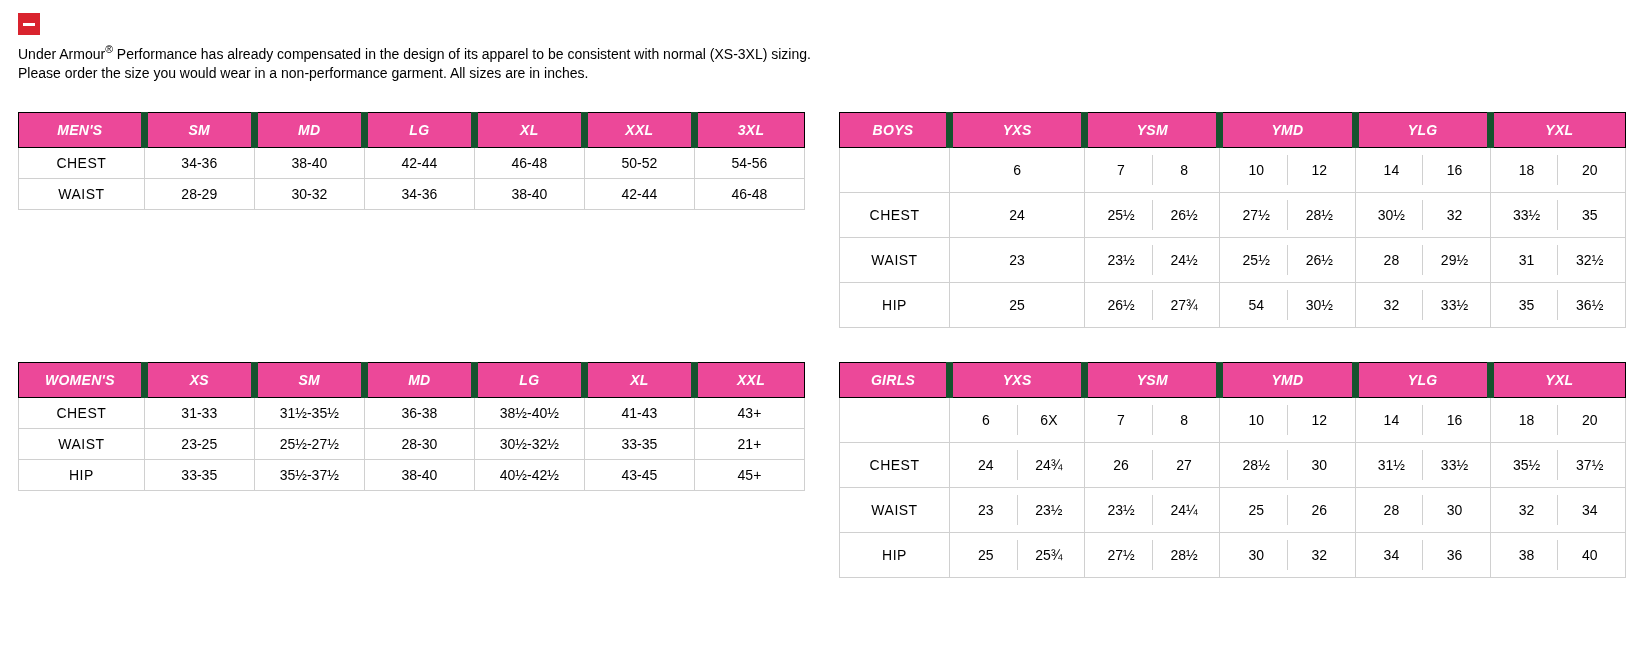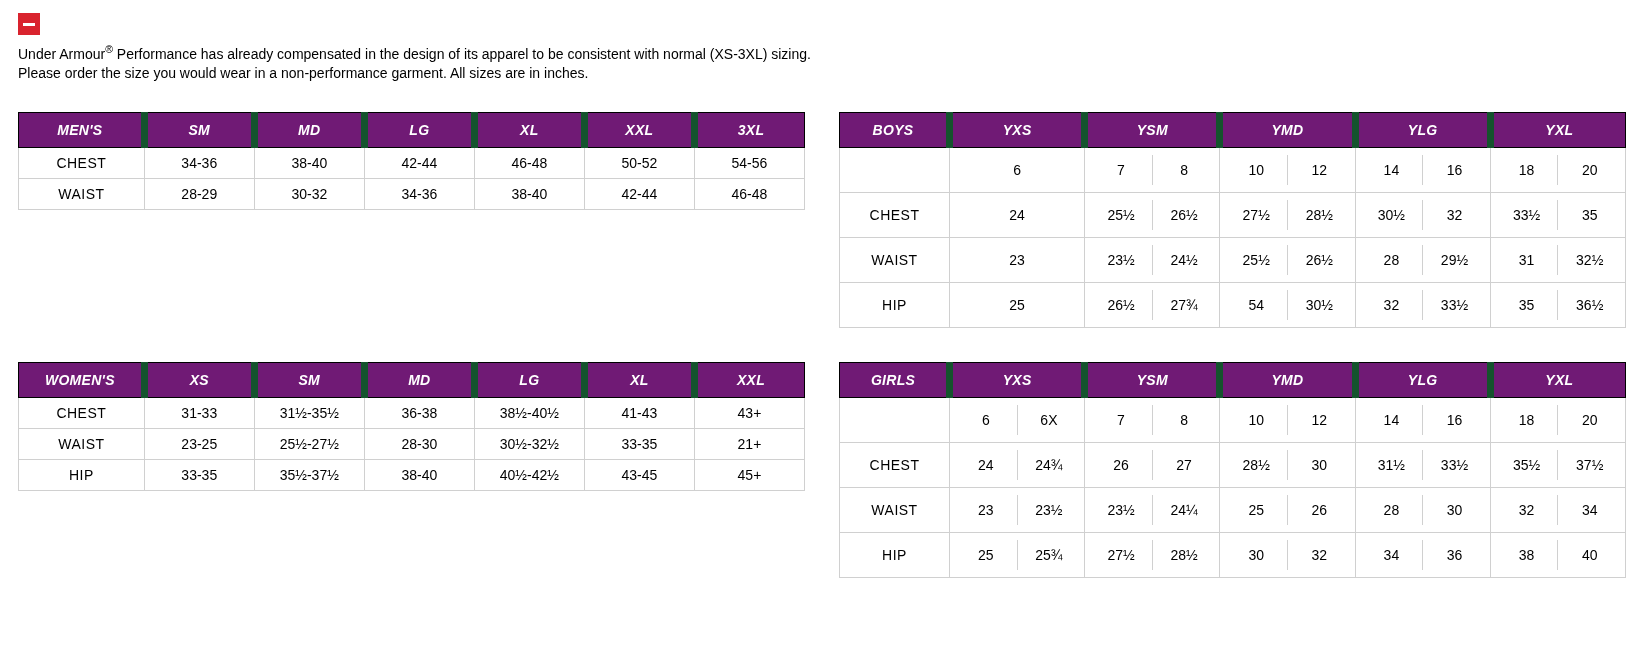--- a/index.html
+++ b/index.html
@@ -52,21 +52,21 @@
     table-layout: fixed;
   }
   table.size th, table.size td {
     border: 1px solid #d0d0d0;
     text-align: center;
     font-size: 14px;
     padding: 7px 4px;
     white-space: nowrap;
   }
   table.size thead th {
-    background: #701a75;
+    background: #ec4899;
     color: #fff;
     font-family: Arial, sans-serif;
     font-weight: 900;
     font-style: italic;
     letter-spacing: 0.3px;
     border: 1px solid #000;
     padding: 9px 4px;
   }
   table.size thead th + th { border-left: 7px solid #14532d; }
   table.size tbody td.rowlabel {

